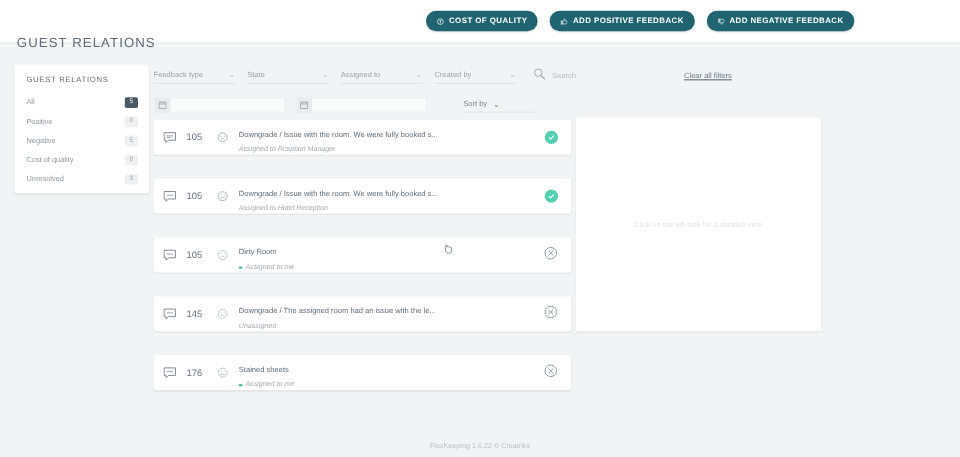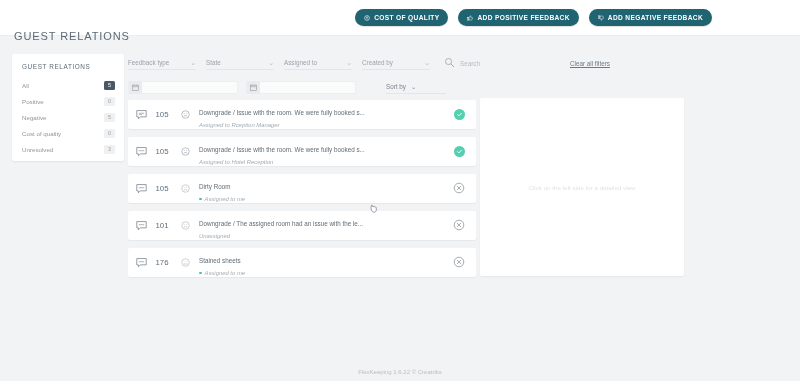--- a/index.html
+++ b/index.html
@@ -120,21 +120,21 @@
     width: 60px; height: 14px;
     border-bottom: 1px solid #e3e5e7;
     font-size: 6.3px; color: #7b858e;
     cursor: pointer;
   }
 
   
   .list { position: absolute; left: 128px; top: 100px; width: 348px; }
   .row {
     display: flex; align-items: center;
-    height: 29px; margin-bottom: 8px;
+    height: 29px; margin-bottom: 20px;
     background: #ffffff;
     border-radius: 2px;
     box-shadow: 0 1px 1px rgba(0,0,0,0.05);
     padding: 0 10px 0 8px;
     cursor: pointer;
   }
   .row-bubble { flex: none; width: 13px; display: flex; align-items: center; }
   .row-num {
     flex: none; width: 26px; text-align: center;
     font-size: 7.8px; color: #616e79;
@@ -391,21 +391,21 @@
       </span>
     </div>
 
     <div class="row">
       <span class="row-bubble">
         <svg width="11" height="11" viewBox="0 0 14 14">
             <path d="M1 2h12v8H5.5L3 12.5V10H1z" fill="none" stroke="#7b858e" stroke-width="1"></path>
             <path d="M3.6 6h6.8" stroke="#7b858e" stroke-width="0.8"></path>
           </svg>
       </span>
-      <span class="row-num">101</span>
+      <span class="row-num">145</span>
       <span class="row-mood">
         <svg width="9" height="9" viewBox="0 0 12 12">
             <circle cx="6" cy="6" r="5" fill="none" stroke="#b4bbc1" stroke-width="0.9"></circle>
             <circle cx="4.2" cy="4.6" r="0.6" fill="#b4bbc1"></circle>
             <circle cx="7.8" cy="4.6" r="0.6" fill="#b4bbc1"></circle>
             <path d="M3.8 8.4c1.3-1.4 3.1-1.4 4.4 0" fill="none" stroke="#b4bbc1" stroke-width="0.9"></path>
           </svg>
       </span>
       <span class="row-body">
         <span class="row-title">Downgrade / The assigned room had an issue with the le...</span>

